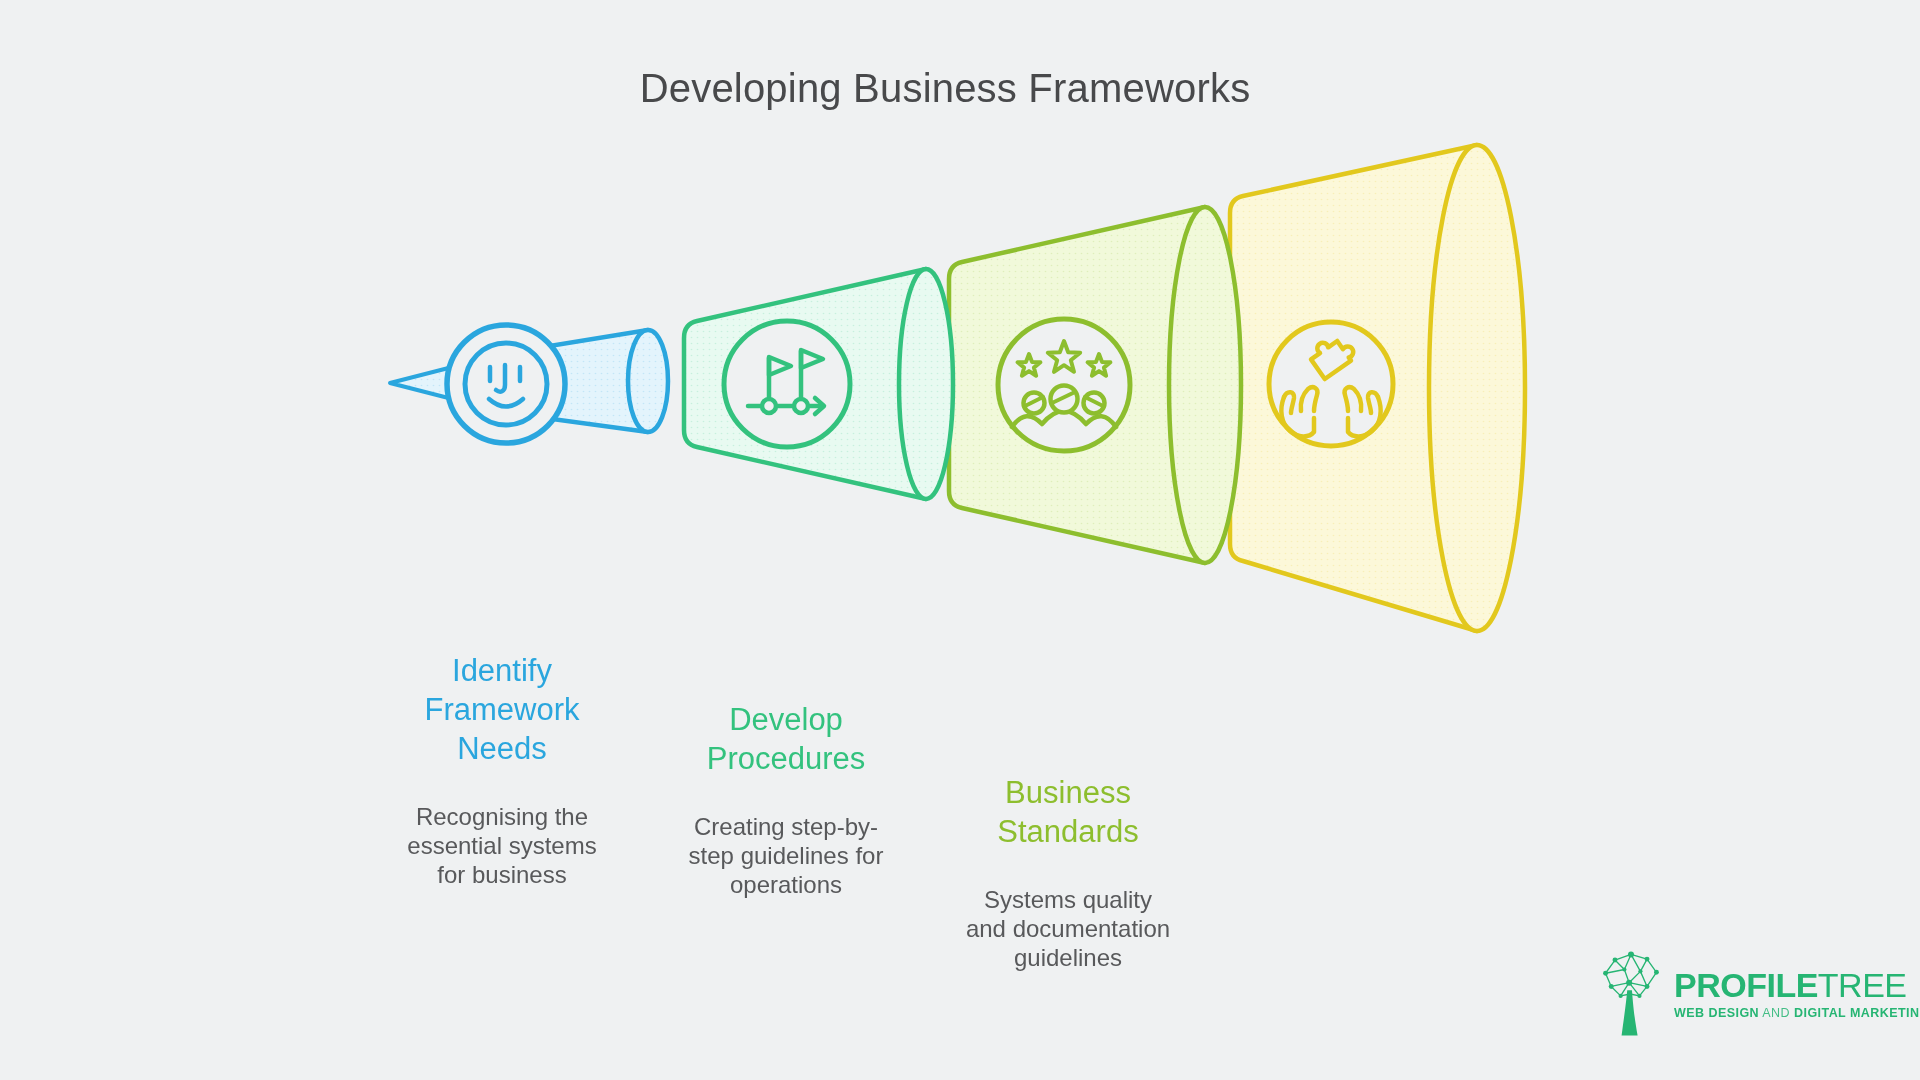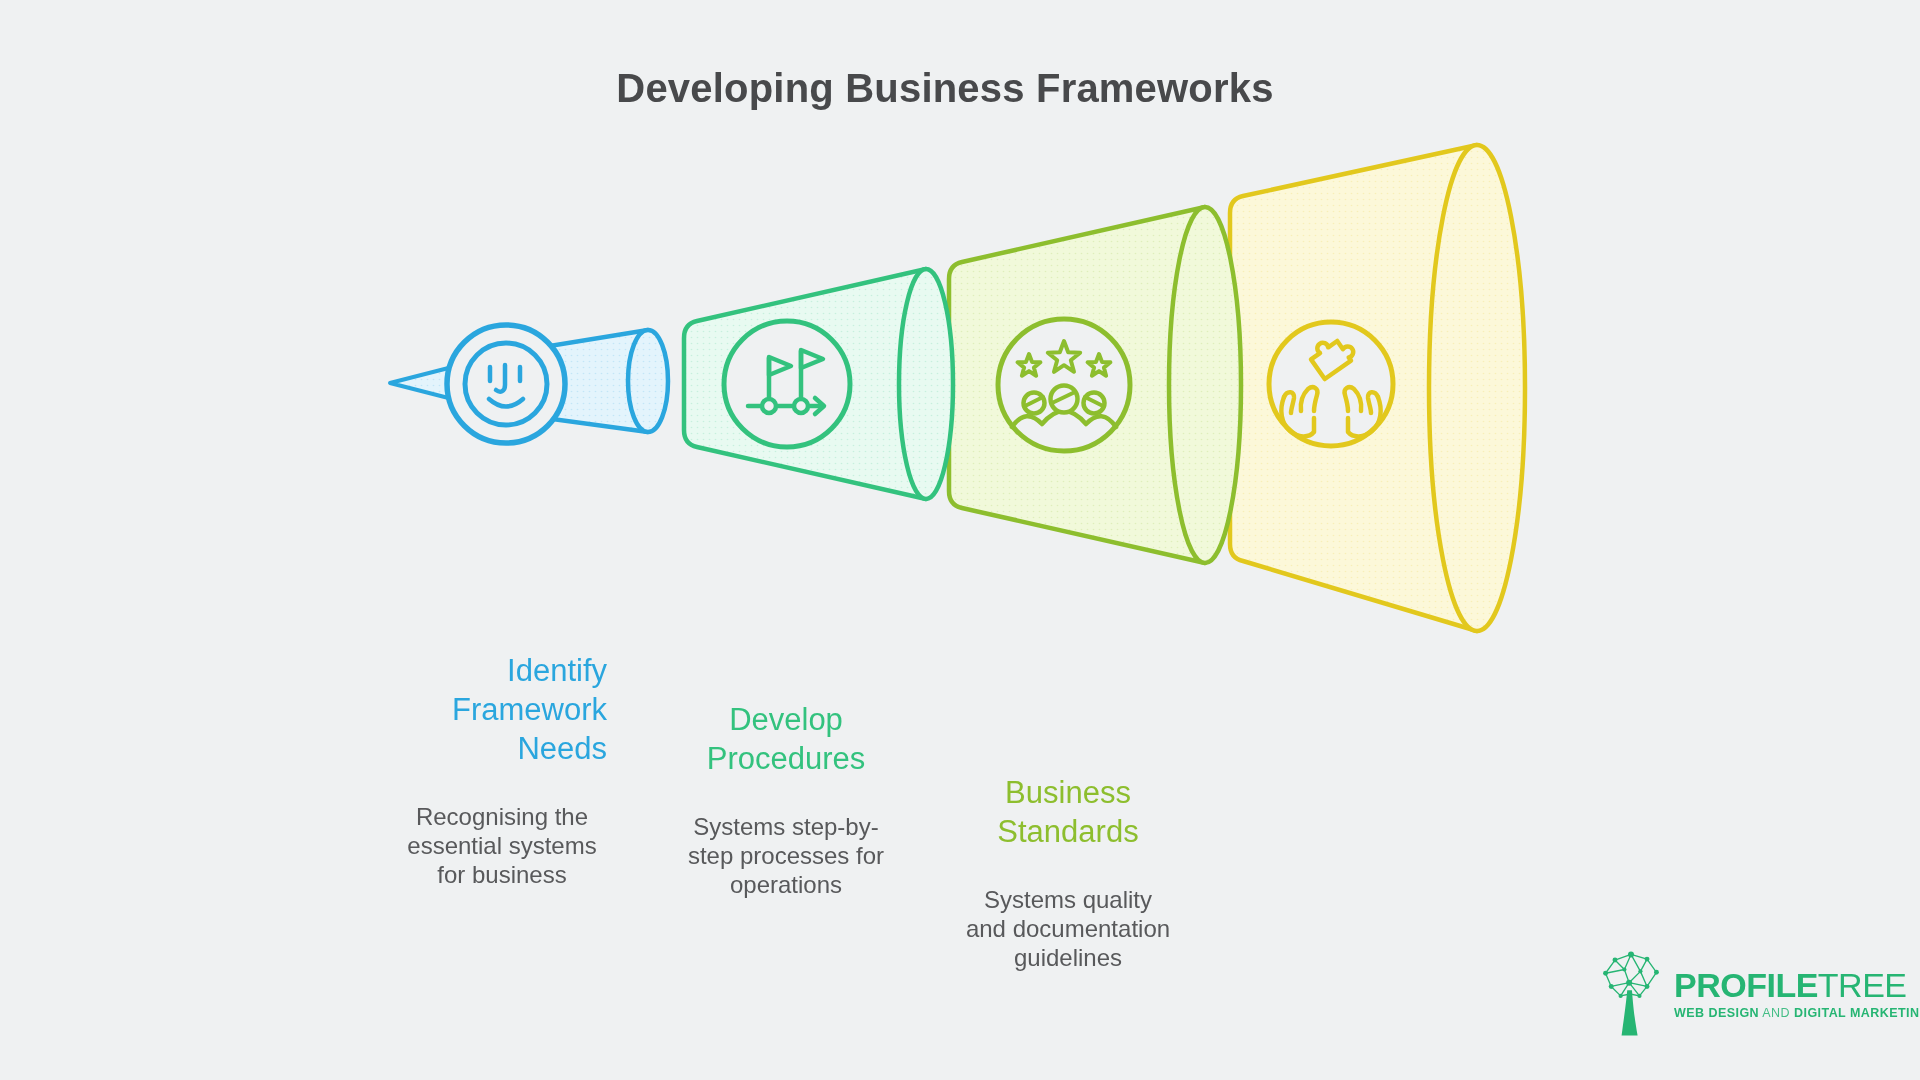--- a/index.html
+++ b/index.html
@@ -15,27 +15,27 @@
   html,body{margin:0;padding:0;}
   body{
     width:1920px;height:1080px;background:var(--bg);
     font-family:"Liberation Sans", sans-serif;
     overflow:hidden;position:relative;
   }
   .stage{position:absolute;inset:0;width:1920px;height:1080px;}
   .funnel-svg{position:absolute;left:0;top:0;}
   .page-title{
     position:absolute;left:945px;top:66px;transform:translateX(-50%);
-    font-size:40px;font-weight:bold;color:var(--title-color);
+    font-size:40px;font-weight:normal;color:var(--title-color);
     white-space:nowrap;letter-spacing:0.2px;
   }
   .step-block{position:absolute;width:210px;text-align:center;}
   .step-title{font-size:31px;line-height:39px;font-weight:400;margin:0 0 34px 0;}
   .step-desc{font-size:24px;line-height:29px;color:var(--desc-color);}
-  .b0{left:397px;top:651px;} .b0 .step-title{color:var(--s0-stroke);text-align:right;}
+  .b0{left:397px;top:651px;} .b0 .step-title{color:var(--s0-stroke);}
   .b1{left:681px;top:700px;} .b1 .step-title{color:var(--s1-stroke);}
   .b2{left:963px;top:773px;} .b2 .step-title{color:var(--s2-stroke);}
   .b3{left:1242px;top:833px;} .b3 .step-title{color:var(--s3-stroke);}
   .logo{
     position:absolute;left:1598px;top:944px;display:flex;align-items:center;
     color:var(--logo-color);
   }
   .logo-text{margin-left:10px;}
   .brand{font-size:34px;letter-spacing:-0.5px;line-height:34px;white-space:nowrap;}
   .brand .bold{font-weight:800;margin-top:28px;}
@@ -134,21 +134,21 @@
   </svg>
 
   <div class="page-title">Developing Business Frameworks</div>
 
   <div class="step-block b0">
     <div class="step-title">Identify Framework Needs</div>
     <div class="step-desc">Recognising the essential systems for business</div>
   </div>
   <div class="step-block b1">
     <div class="step-title">Develop Procedures</div>
-    <div class="step-desc">Systems step-by-step processes for operations</div>
+    <div class="step-desc">Creating step-by-step guidelines for operations</div>
   </div>
   <div class="step-block b2">
     <div class="step-title">Business Standards</div>
     <div class="step-desc">Systems quality and documentation guidelines</div>
   </div>
 
   <div class="logo">
     <svg width="66" height="100" viewBox="0 0 70 100">
       <g stroke="var(--logo-color)" stroke-width="1.4" fill="none">
         <path d="M35,8 L18,14 M35,8 L52,13 M35,8 L28,24 M35,8 L45,26 M18,14 L8,28 M18,14 L28,24 M52,13 L45,26 M52,13 L62,27 M8,28 L28,24 M8,28 L14,42 M28,24 L33,38 M45,26 L33,38 M45,26 L52,42 M62,27 L52,42 M14,42 L33,38 M14,42 L24,52 M33,38 L52,42 M33,38 L24,52 M33,38 L44,52 M52,42 L44,52 M24,52 L34,50 M44,52 L34,50"></path>

